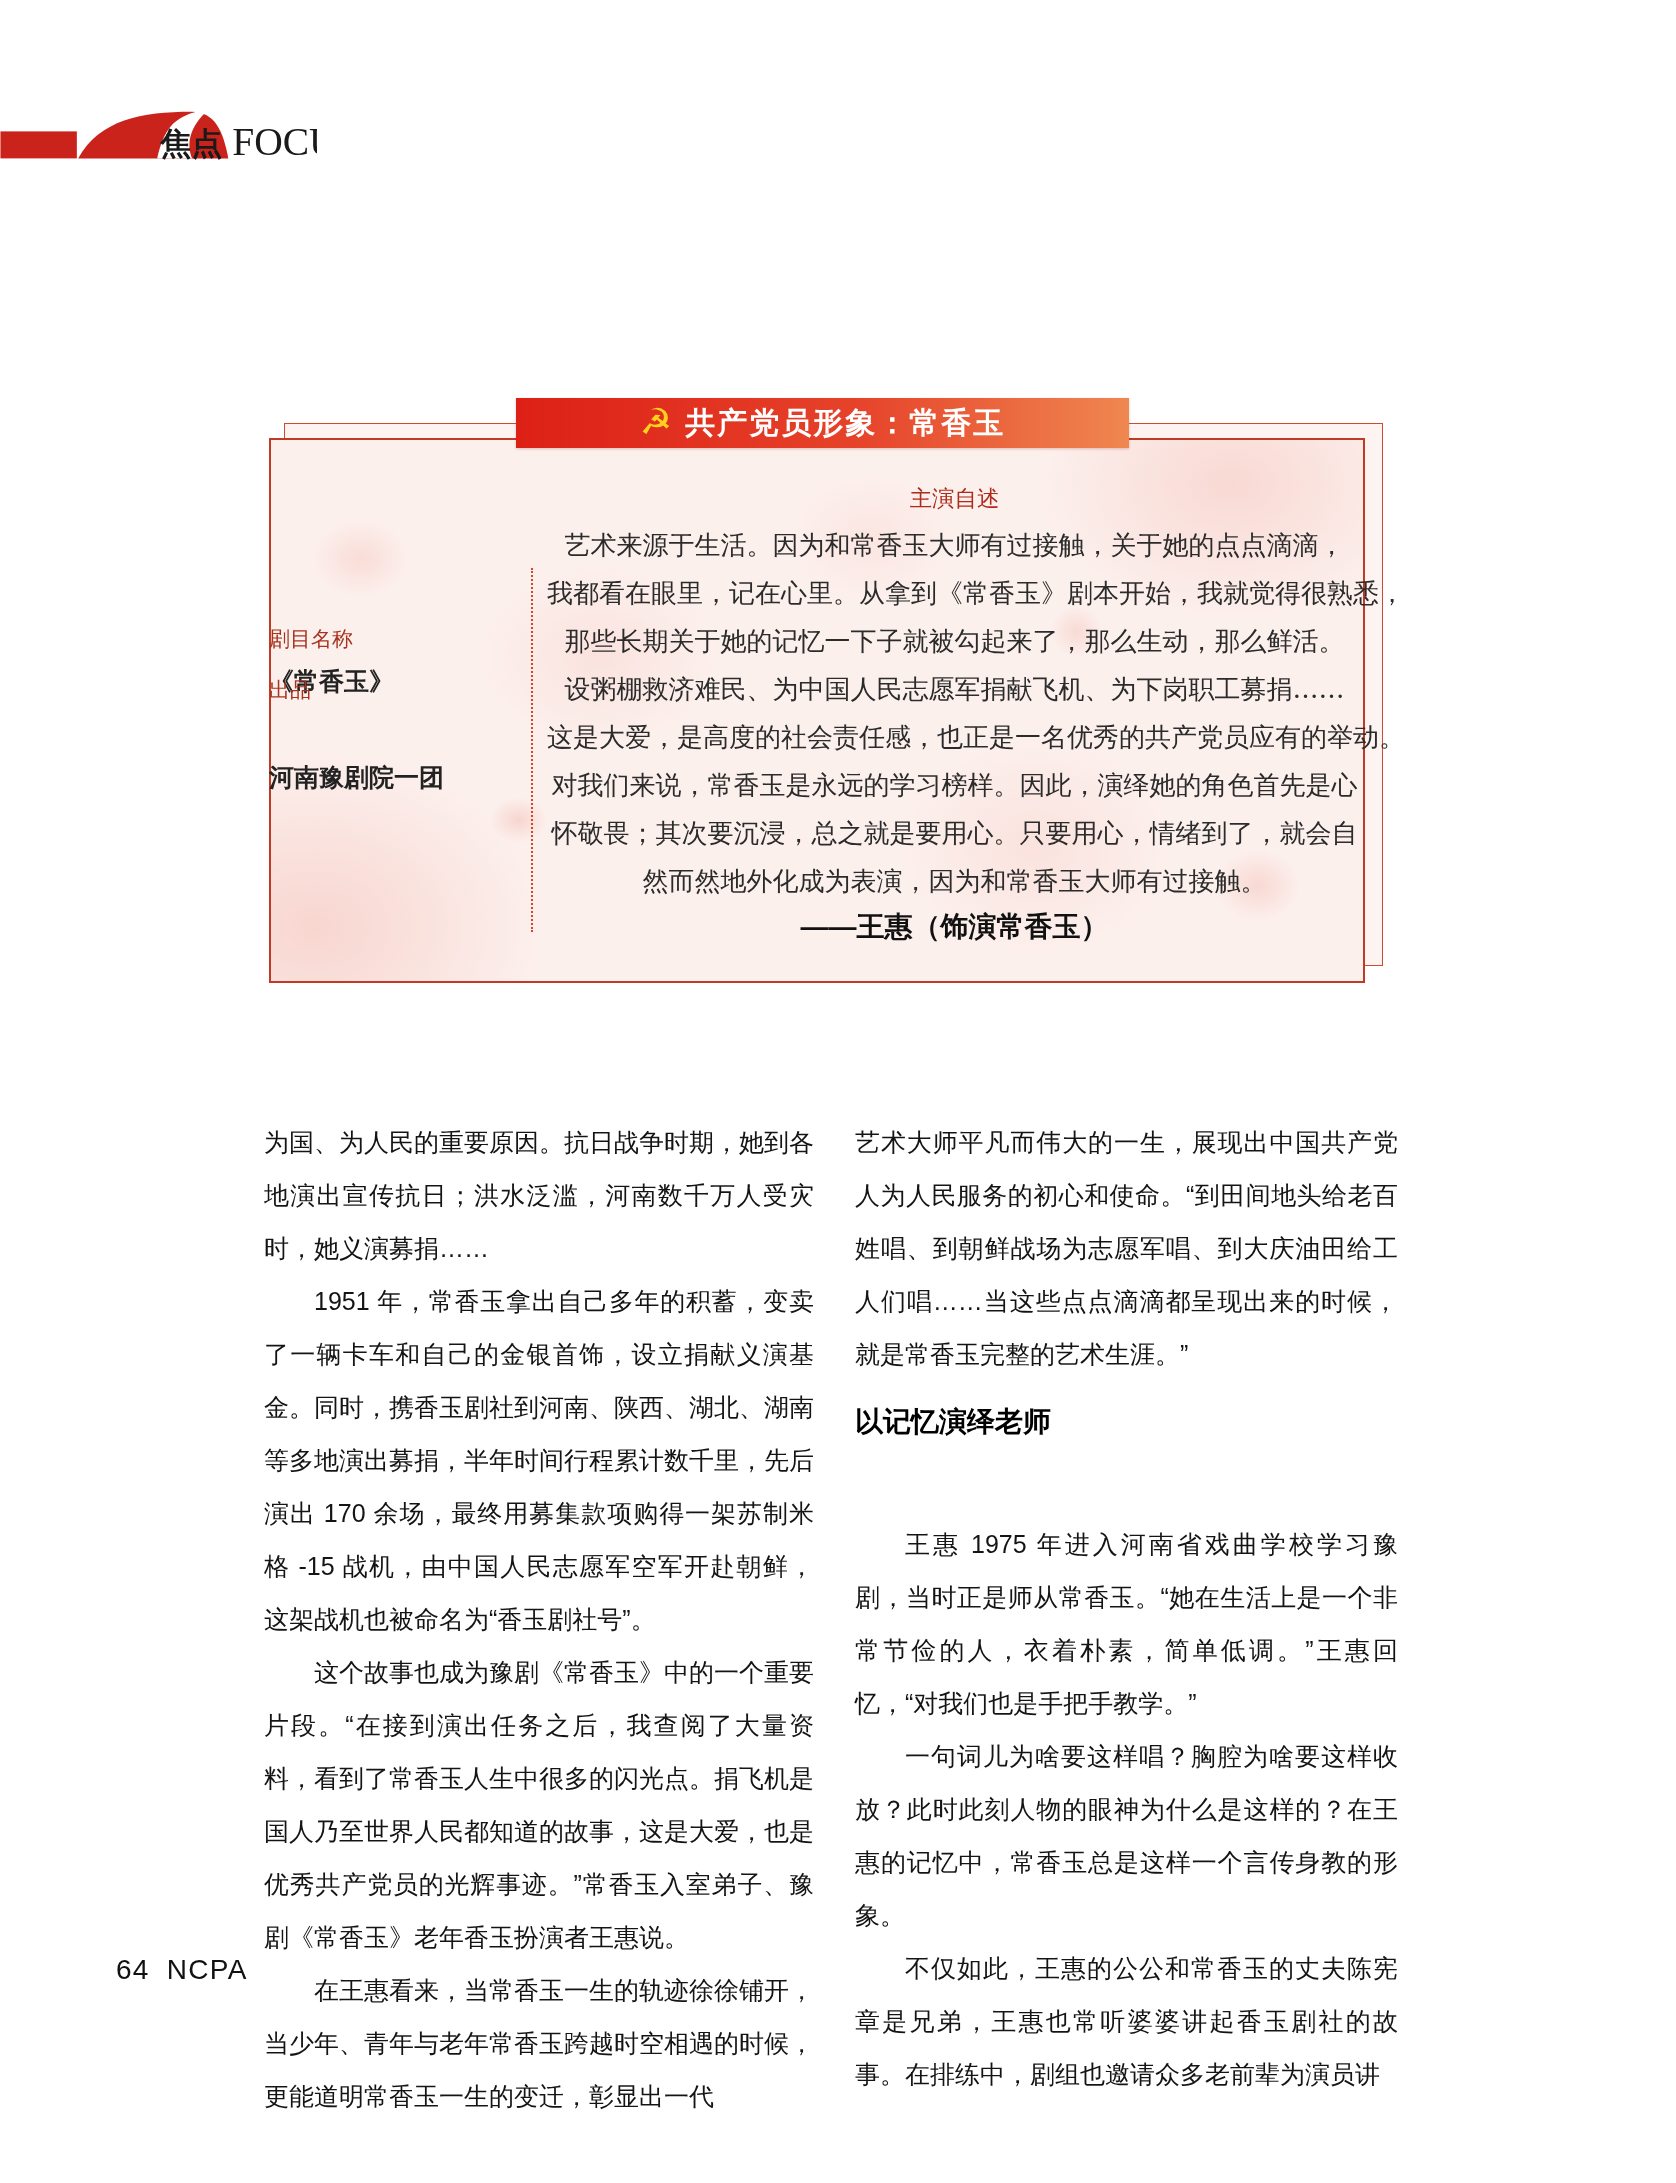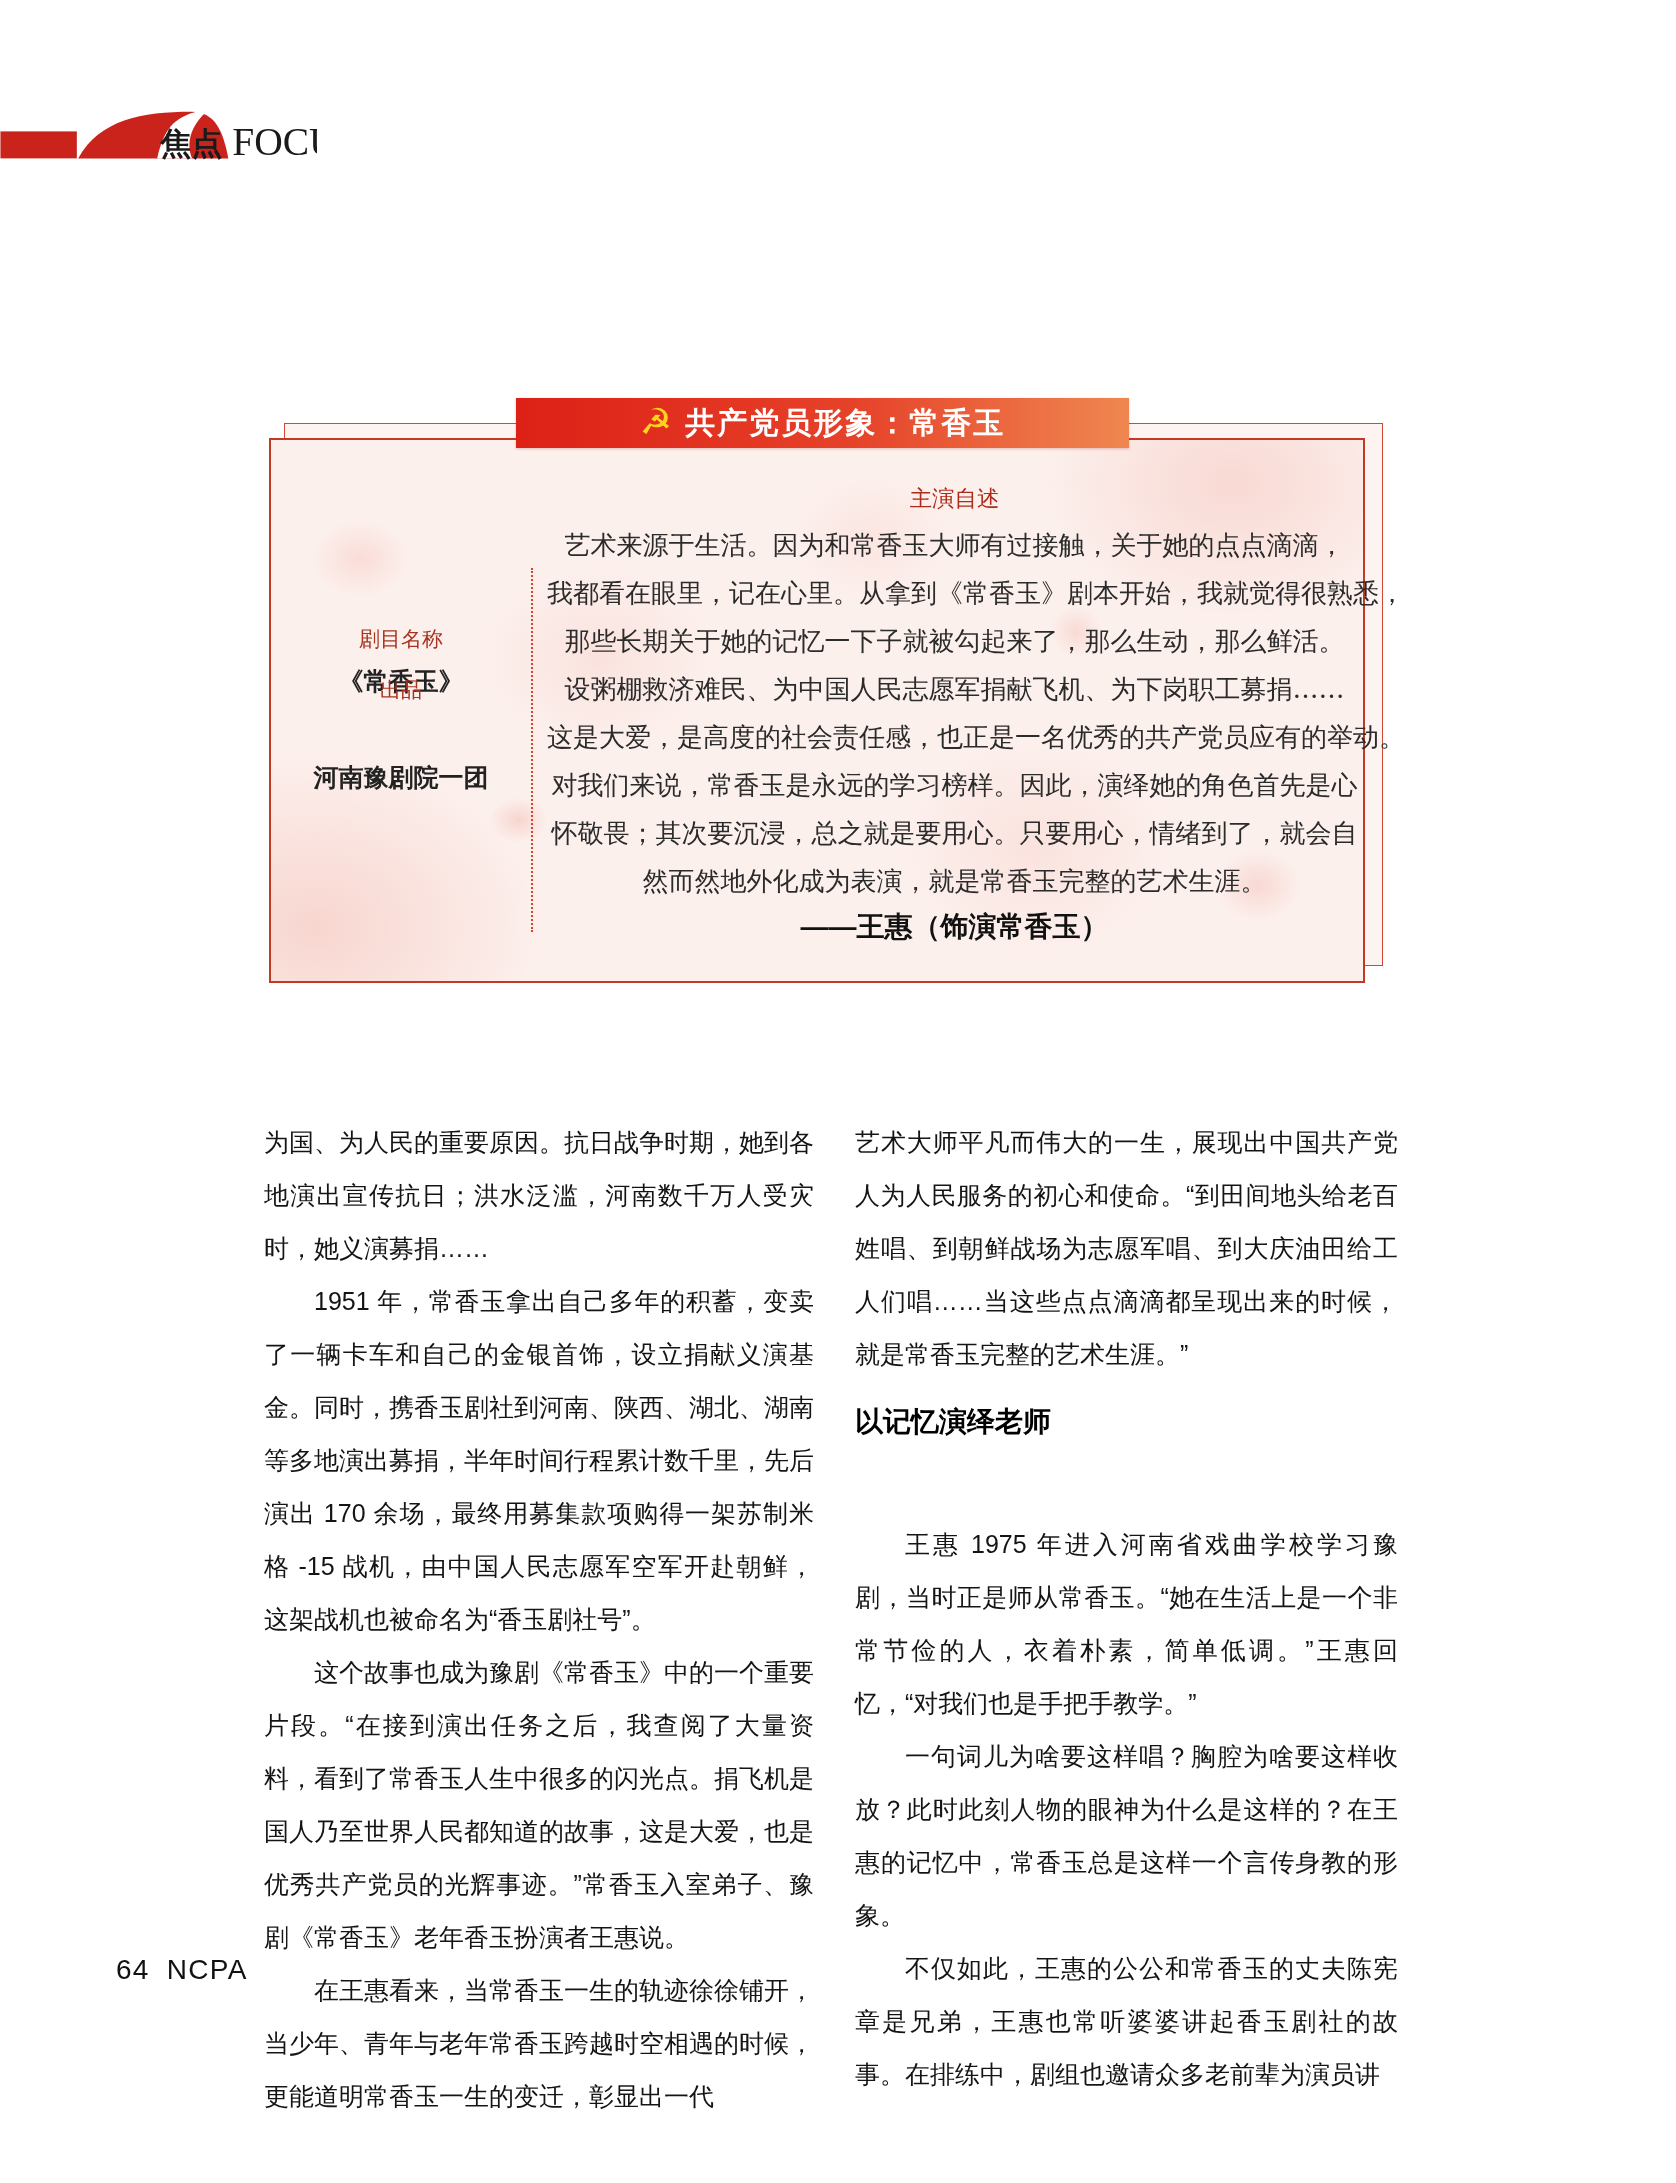--- a/index.html
+++ b/index.html
@@ -39,21 +39,21 @@
 
   .header-bar {
     position:absolute; left:516px; top:398px; width:613px; height:50px;
     background:linear-gradient(90deg, #dd2016 0%, #e6422a 55%, #ef8750 100%);
     display:flex; align-items:center; justify-content:center; gap:13.2px;
     box-shadow:0 1.3px 2.6px rgba(150,30,20,.25);
   }
   .header-bar .emblem { font-size:36px; line-height:1; color:#ffd21f; transform:translateY(-1.3px); }
   .header-bar .title  { font-size:30px; font-weight:bold; color:#ffffff; letter-spacing:2px; white-space:nowrap; }
 
-  .info-item { position:absolute; left:269px; width:264px; text-align:center; white-space:nowrap; }
+  .info-item { position:absolute; left:269px; width:264px; white-space:nowrap; }
   .info-label { font-size:21px; color:#a8321f; }
   .info-value { font-size:25px; font-weight:bold; color:#222222; }
   .pos-l1 { top:625px; }  .pos-v1 { top:665px; }
   .pos-l2 { top:676px; } .pos-v2 { top:761px; }
 
   .divider {
     position:absolute; left:531px; top:568px; height:364px; width:0;
     border-left:2px dotted #d5452e;
   }
 
@@ -130,21 +130,21 @@
 
   <div class="quote-block">
     <div class="quote-heading">主演自述</div>
     <div class="quote-line">艺术来源于生活。因为和常香玉大师有过接触，关于她的点点滴滴，</div>
     <div class="quote-line">我都看在眼里，记在心里。从拿到《常香玉》剧本开始，我就觉得很熟悉，</div>
     <div class="quote-line">那些长期关于她的记忆一下子就被勾起来了，那么生动，那么鲜活。</div>
     <div class="quote-line">设粥棚救济难民、为中国人民志愿军捐献飞机、为下岗职工募捐……</div>
     <div class="quote-line">这是大爱，是高度的社会责任感，也正是一名优秀的共产党员应有的举动。</div>
     <div class="quote-line">对我们来说，常香玉是永远的学习榜样。因此，演绎她的角色首先是心</div>
     <div class="quote-line">怀敬畏；其次要沉浸，总之就是要用心。只要用心，情绪到了，就会自</div>
-    <div class="quote-line">然而然地外化成为表演，就是常香玉完整的艺术生涯。</div>
+    <div class="quote-line">然而然地外化成为表演，因为和常香玉大师有过接触。</div>
     <div class="quote-attribution">——王惠（饰演常香玉）</div>
   </div>
 
   <div class="col col-left">
     <p class="no-indent">为国、为人民的重要原因。抗日战争时期，她到各地演出宣传抗日；洪水泛滥，河南数千万人受灾时，她义演募捐……</p>
     <p>1951 年，常香玉拿出自己多年的积蓄，变卖了一辆卡车和自己的金银首饰，设立捐献义演基金。同时，携香玉剧社到河南、陕西、湖北、湖南等多地演出募捐，半年时间行程累计数千里，先后演出 170 余场，最终用募集款项购得一架苏制米格 -15 战机，由中国人民志愿军空军开赴朝鲜，这架战机也被命名为“香玉剧社号”。</p>
     <p>这个故事也成为豫剧《常香玉》中的一个重要片段。“在接到演出任务之后，我查阅了大量资料，看到了常香玉人生中很多的闪光点。捐飞机是国人乃至世界人民都知道的故事，这是大爱，也是优秀共产党员的光辉事迹。”常香玉入室弟子、豫剧《常香玉》老年香玉扮演者王惠说。</p>
     <p>在王惠看来，当常香玉一生的轨迹徐徐铺开，当少年、青年与老年常香玉跨越时空相遇的时候，更能道明常香玉一生的变迁，彰显出一代</p>
   </div>
 

